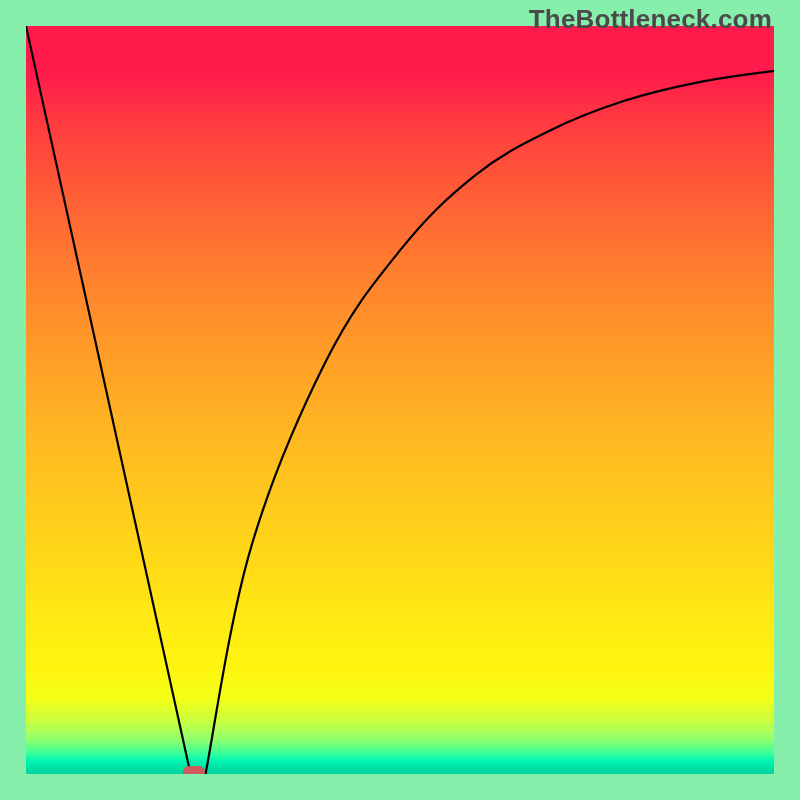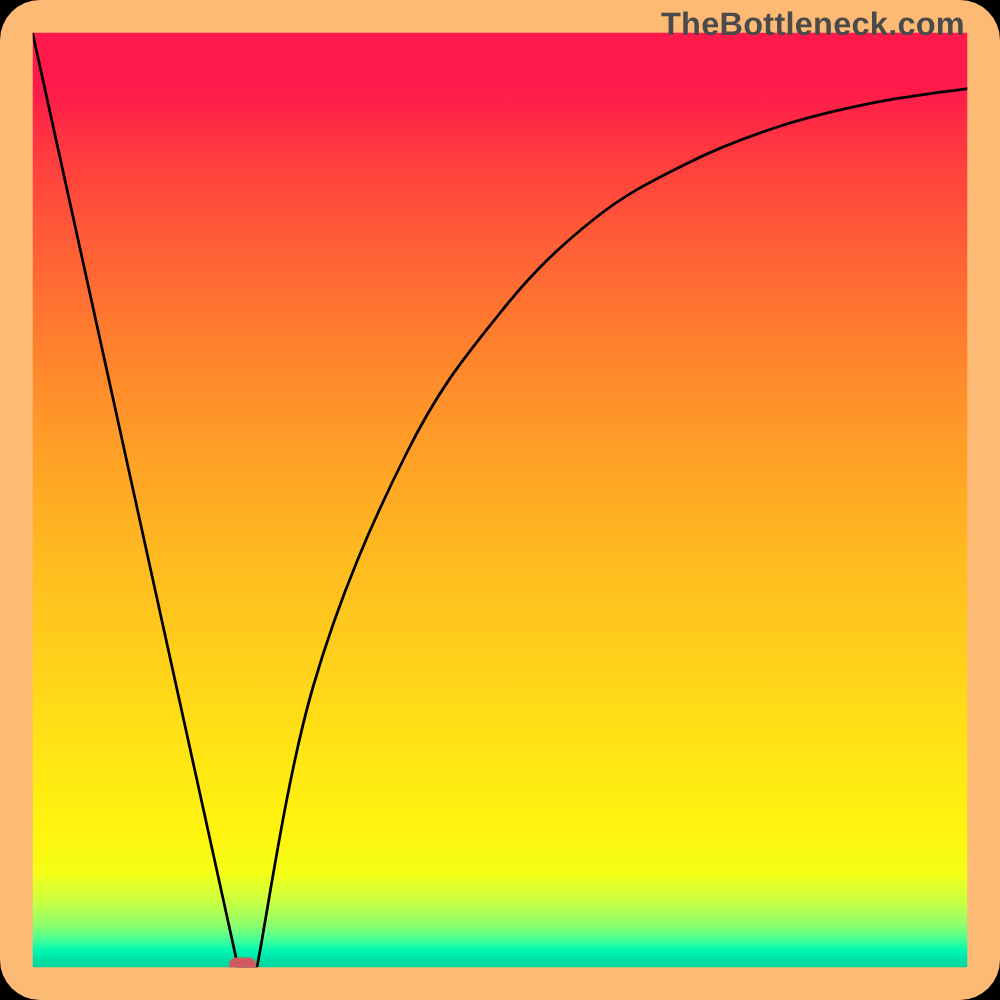--- a/index.html
+++ b/index.html
@@ -8,22 +8,21 @@
     width: 800px;
     height: 800px;
     background: #000;
     font-family: Arial, Helvetica, sans-serif;
     overflow: hidden;
   }
   .frame {
     position: relative;
     width: 800px;
     height: 800px;
-    background: #fdba74;
-    border-radius: 32px;
+    background: #86efac;
   }
   .watermark {
     position: absolute;
     top: 4px;
     right: 28px;
     color: #4a4a4a;
     font-size: 26px;
     font-weight: 600;
     letter-spacing: 0.2px;
     z-index: 10;

